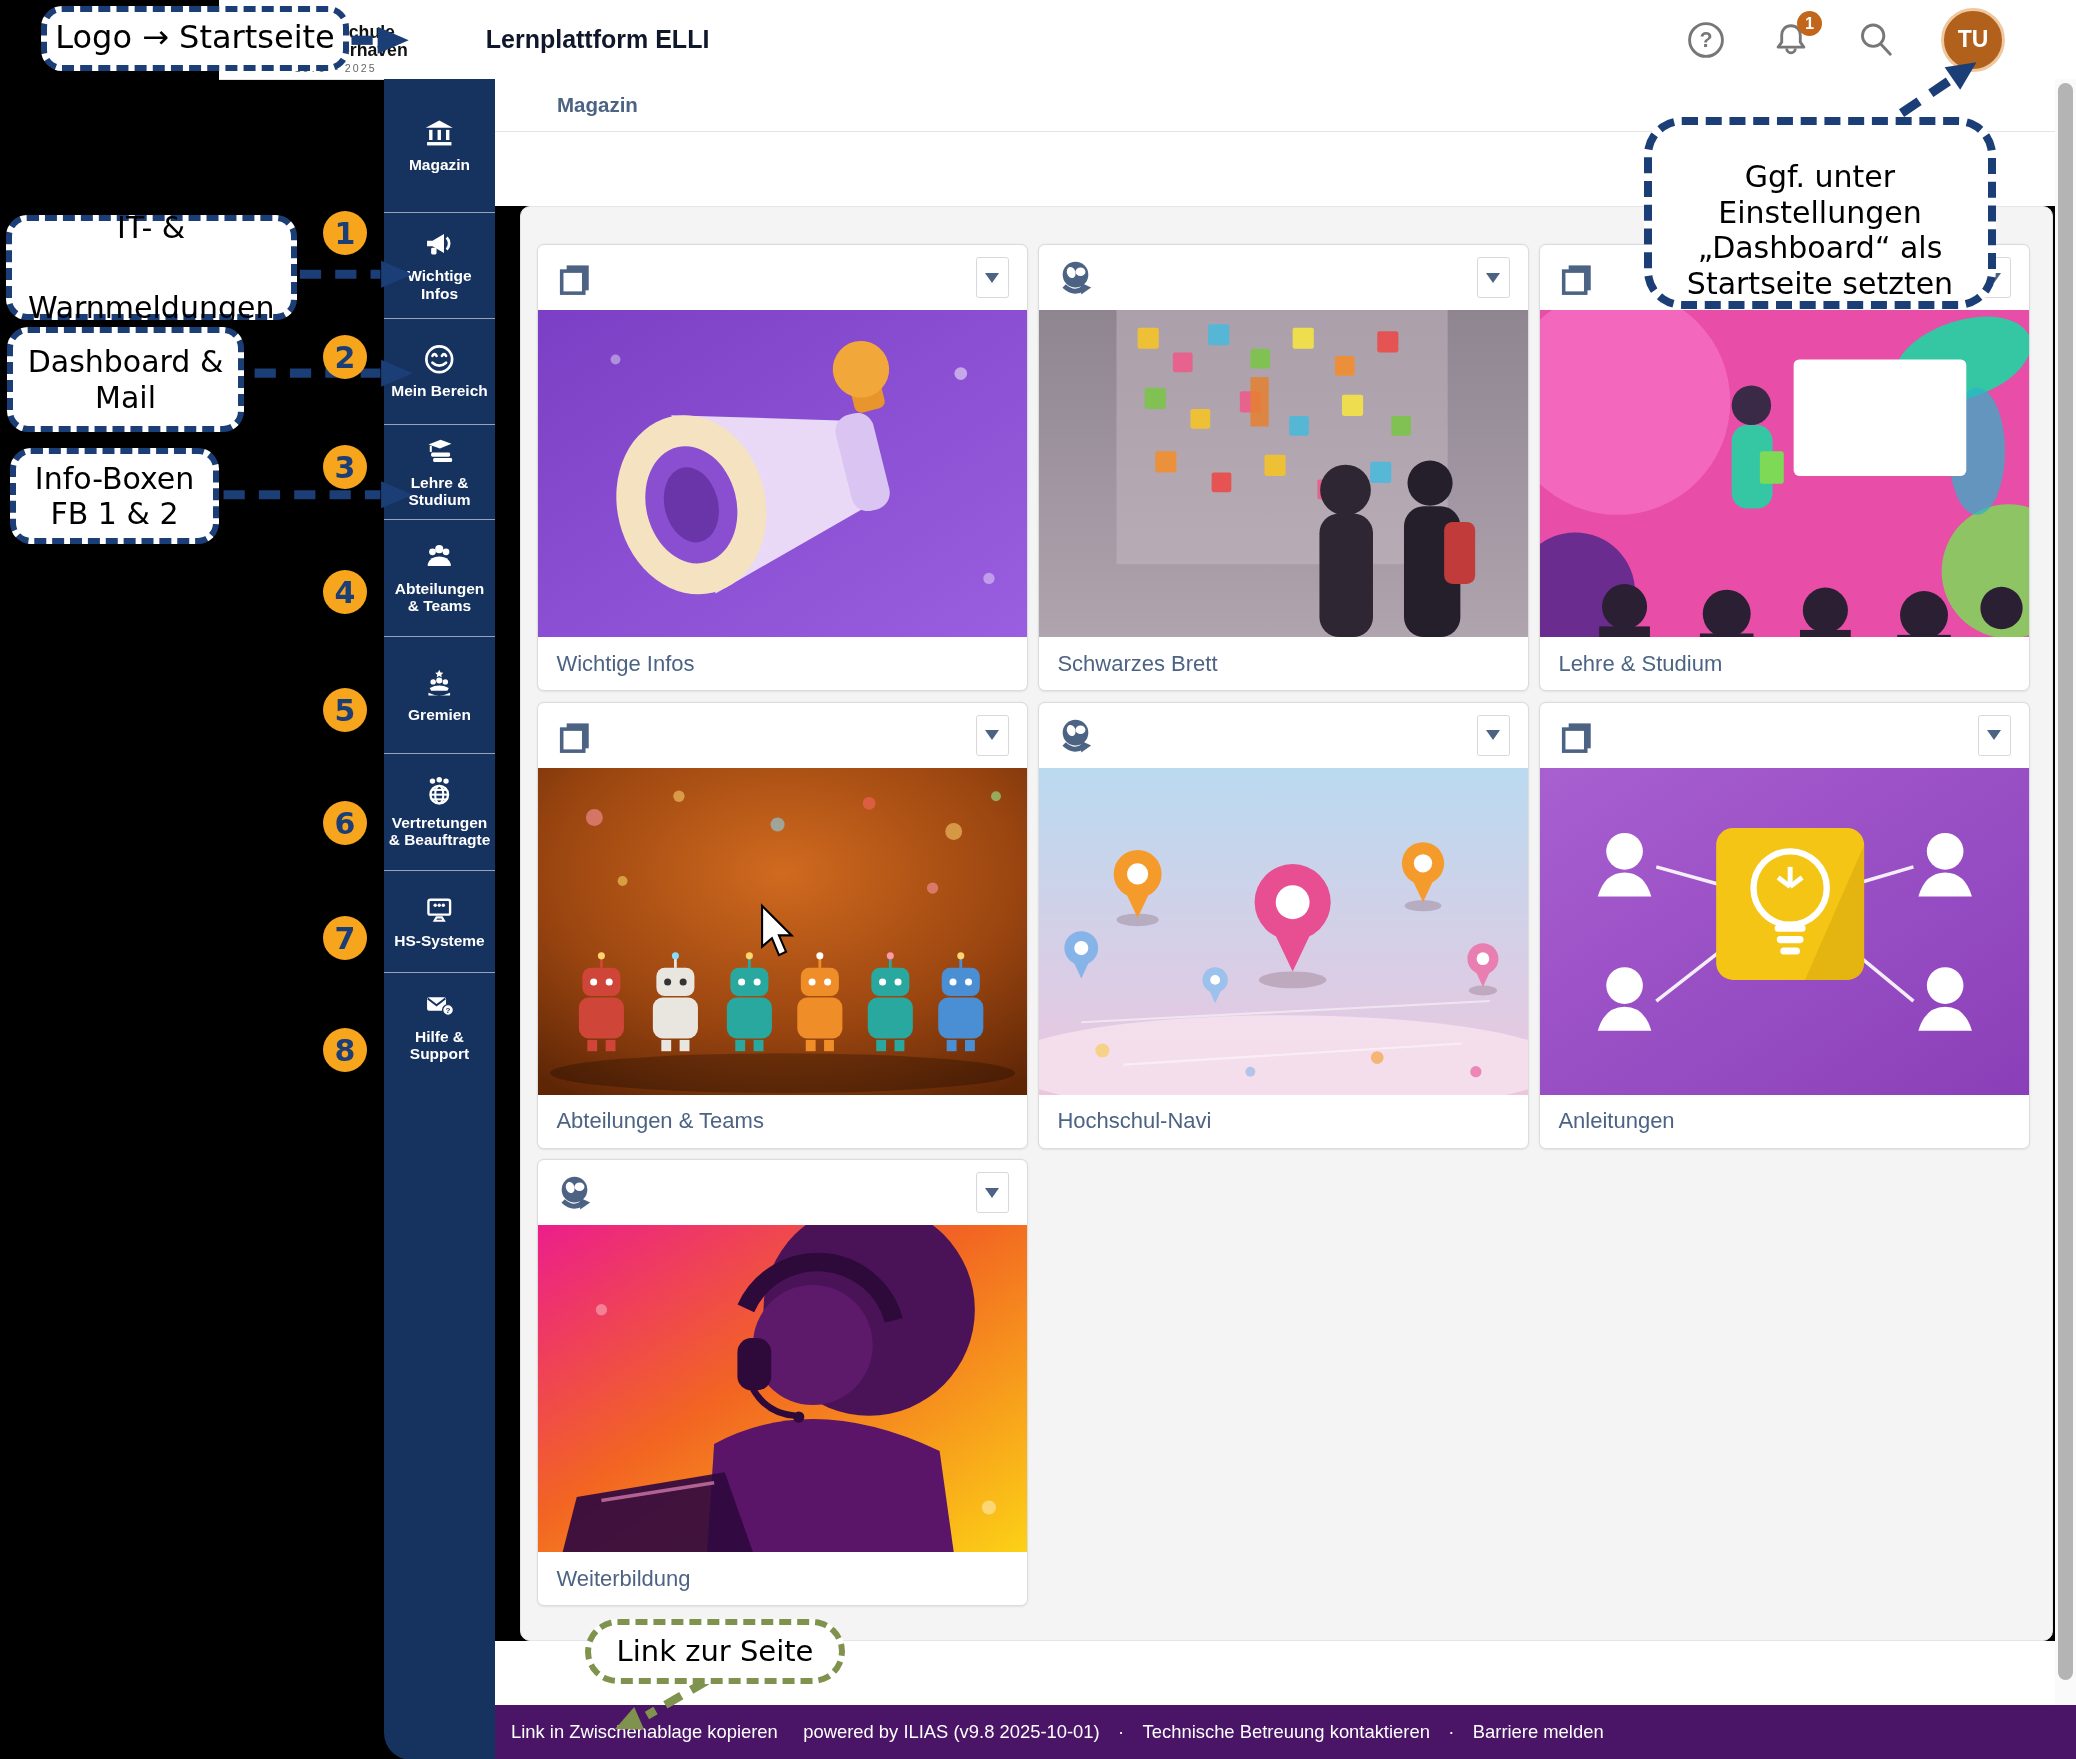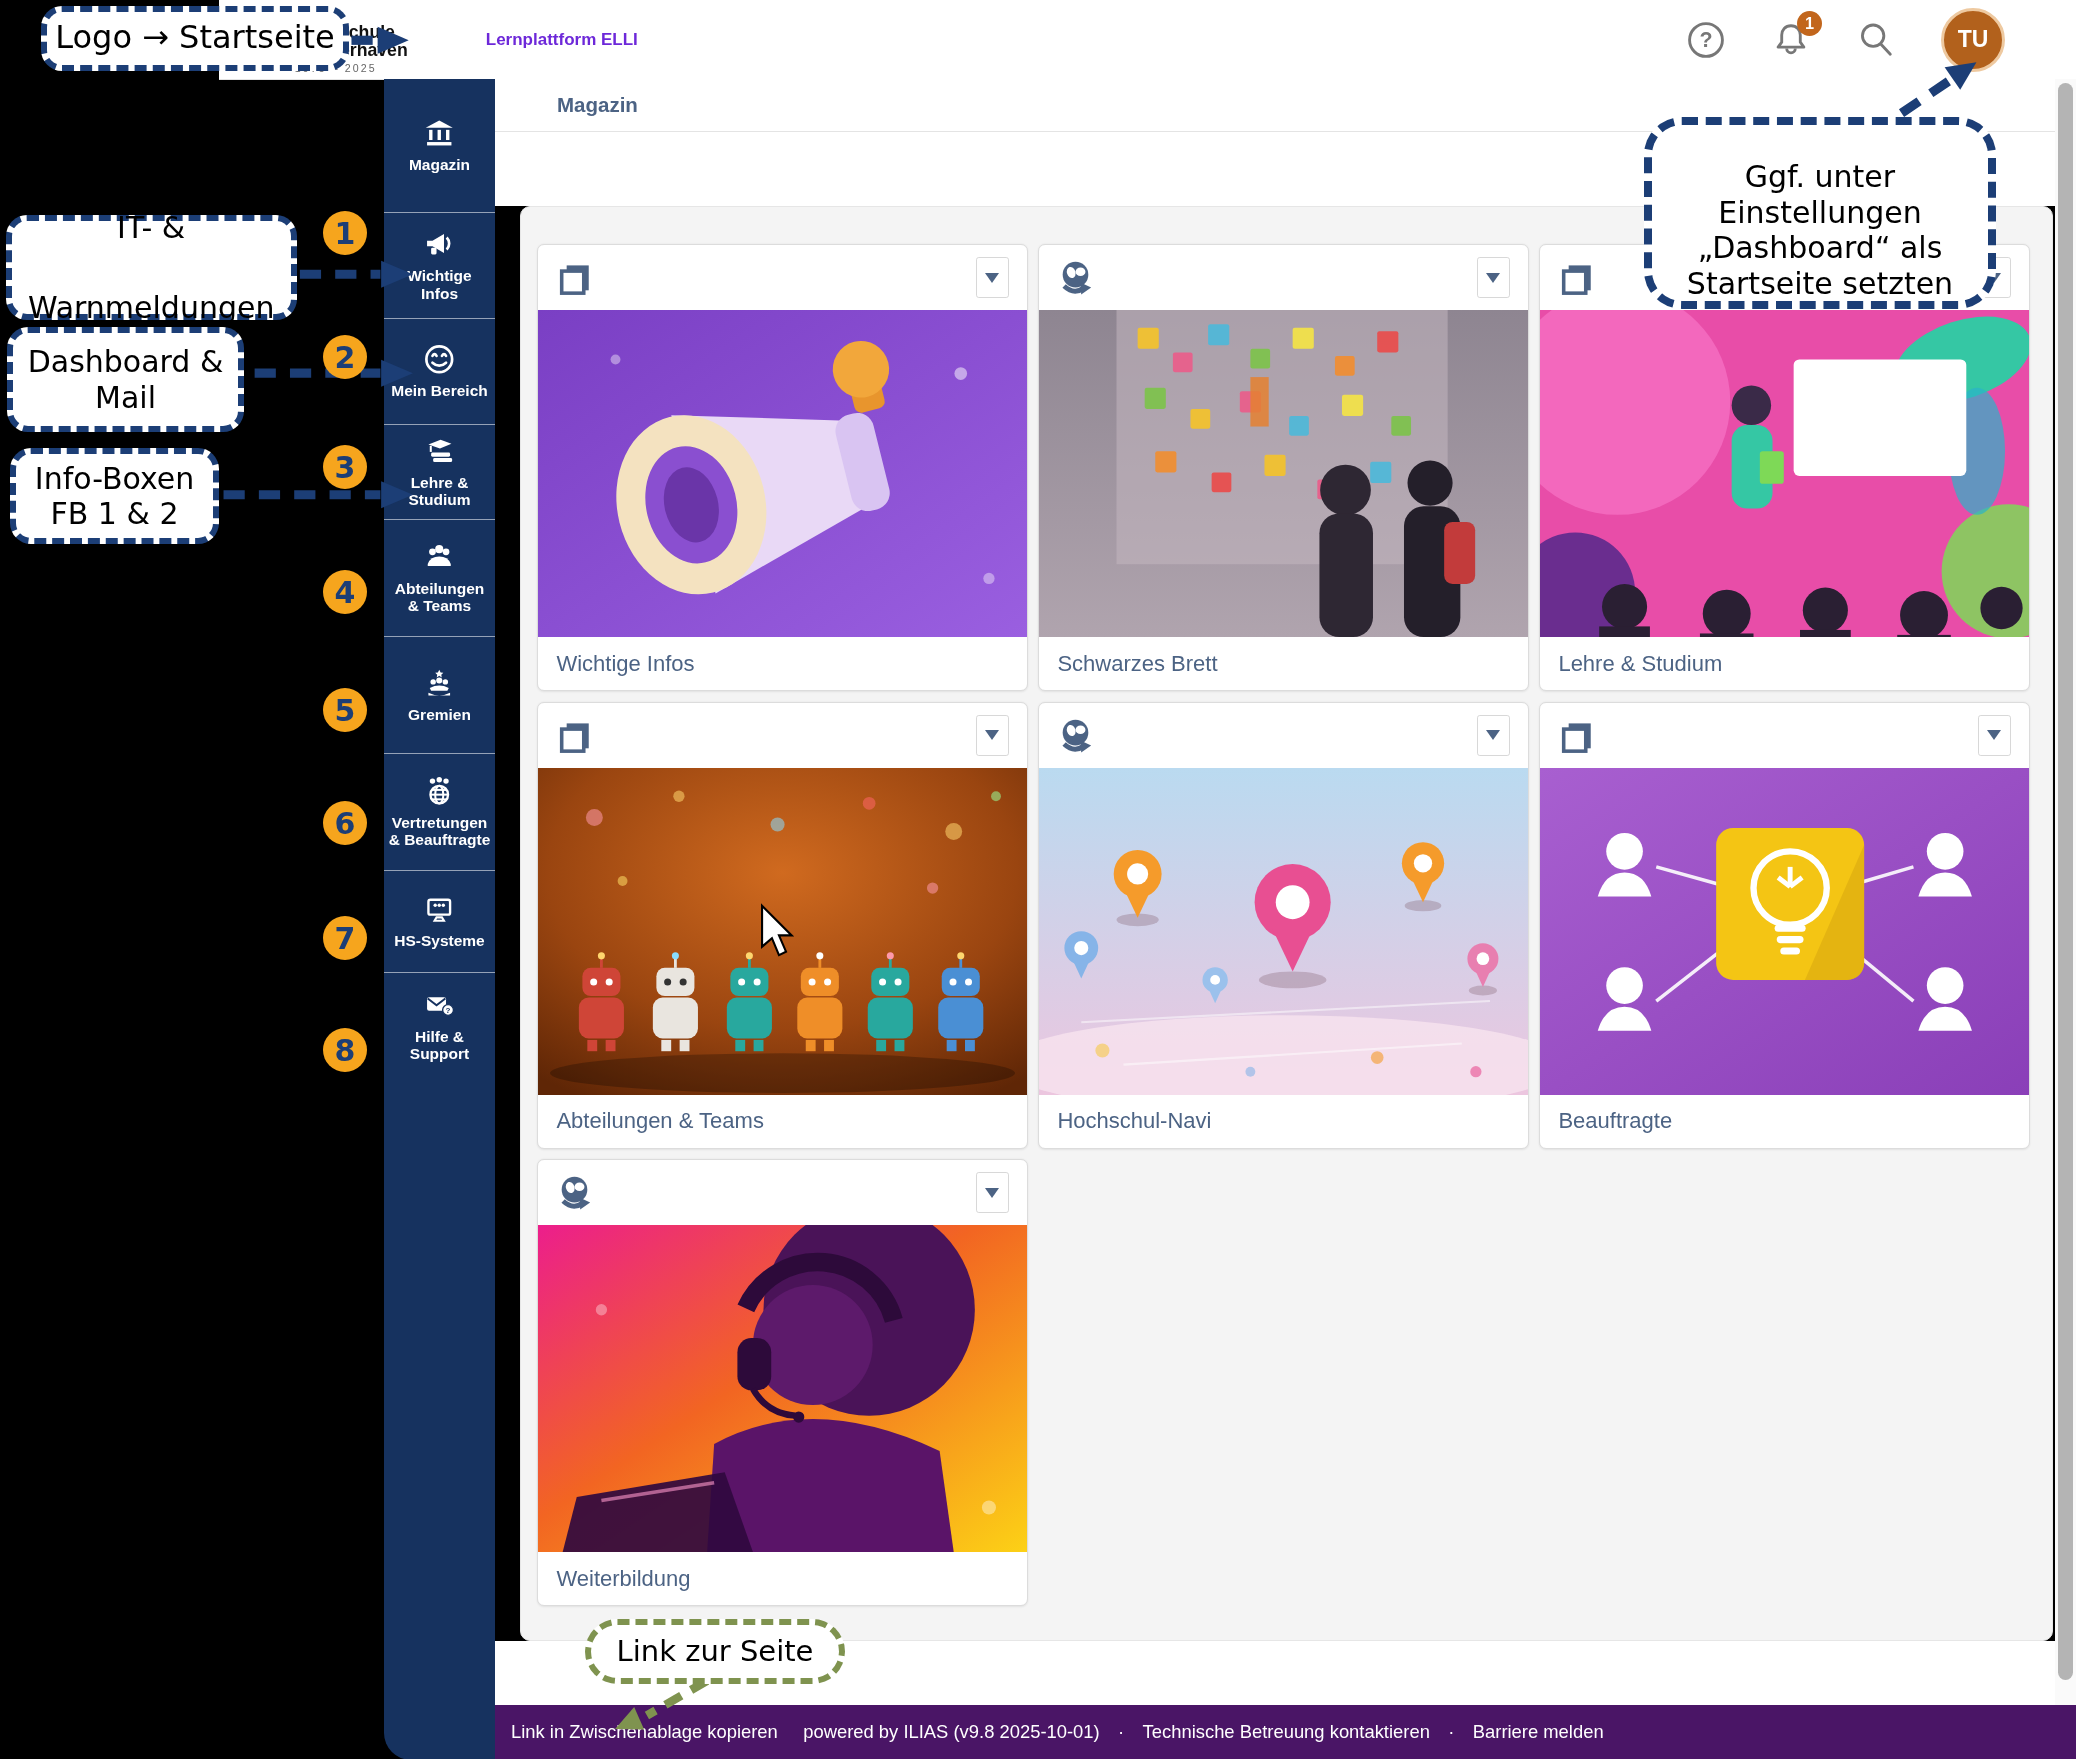--- a/index.html
+++ b/index.html
@@ -6,21 +6,21 @@
   .canvas{position:relative;width:2077px;height:1760px;background:#000;overflow:hidden;
           font-family:"Liberation Sans",sans-serif;}
   
   .topbar{position:absolute;left:219px;top:0;width:1857px;height:79px;background:#fff;
           border-bottom:0.7px solid #e3e3e3;display:flex;align-items:center;}
   .logo{display:flex;align-items:flex-start;margin-left:22.6px;cursor:pointer;}
   .logo-big{font-size:49px;font-weight:800;color:#111;letter-spacing:-2.8px;line-height:0.9;margin-top:10px;}
   .logo-col{display:flex;flex-direction:column;margin-left:4.2px;margin-top:18.4px;}
   .logo-line{font-size:17.7px;font-weight:700;color:#111;line-height:1.02;}
   .logo-years{font-size:10.6px;color:#666;letter-spacing:2.1px;margin-top:2.8px;}
-  .app-title{font-size:17px;font-weight:700;color:#6d28d9;margin-left:78px;}
+  .app-title{font-size:25px;font-weight:700;color:#0f172a;margin-left:78px;}
   .topbar-icons{margin-left:auto;display:flex;align-items:center;gap:45px;margin-right:71px;}
   .tool-ic{width:40px;height:40px;position:relative;cursor:pointer;}
   .badge-notif{position:absolute;top:-8.5px;right:-11.3px;min-width:25.4px;height:25.4px;border-radius:12.7px;
           background:#c2661c;color:#fff;font-size:16.3px;font-weight:700;display:flex;align-items:center;
           justify-content:center;}
   .avatar{width:58px;height:58px;border-radius:50%;background:var(--avatar_orange,#b2611c);
           border:3.5px solid #eec9a0;color:#fff;font-size:23px;font-weight:700;display:flex;
           align-items:center;justify-content:center;cursor:pointer;}
   
   .sidebar{position:absolute;left:384px;top:79px;width:111px;height:1681px;
@@ -551,21 +551,21 @@
               <path d="M82 182q10-34 38-34t38 34z"></path>
             <circle cx="120" cy="308" r="26"></circle>
               <path d="M82 372q10-34 38-34t38 34z"></path>
             <circle cx="575" cy="118" r="26"></circle>
               <path d="M537 182q10-34 38-34t38 34z"></path>
             <circle cx="575" cy="308" r="26"></circle>
               <path d="M537 372q10-34 38-34t38 34z"></path>
           </g>
         </svg>
       </div>
-      <div class="card-title">Beauftragte</div>
+      <div class="card-title">Anleitungen</div>
     </article>
 
     <article class="card">
       <div class="card-head">
         <svg width="37" height="37" viewBox="0 0 52 52">
           <circle cx="26" cy="22" r="18" fill="#4c6384"></circle>
           <ellipse cx="20" cy="19" rx="6" ry="8" fill="#fff" transform="rotate(-18 20 19)"></ellipse>
           <ellipse cx="33" cy="18" rx="7" ry="6" fill="#fff"></ellipse>
           <path d="M10 38q14 13 27 3" stroke="#4c6384" stroke-width="7" fill="none"></path>
           <polygon points="33,33 48,40 34,50" fill="#4c6384"></polygon>

